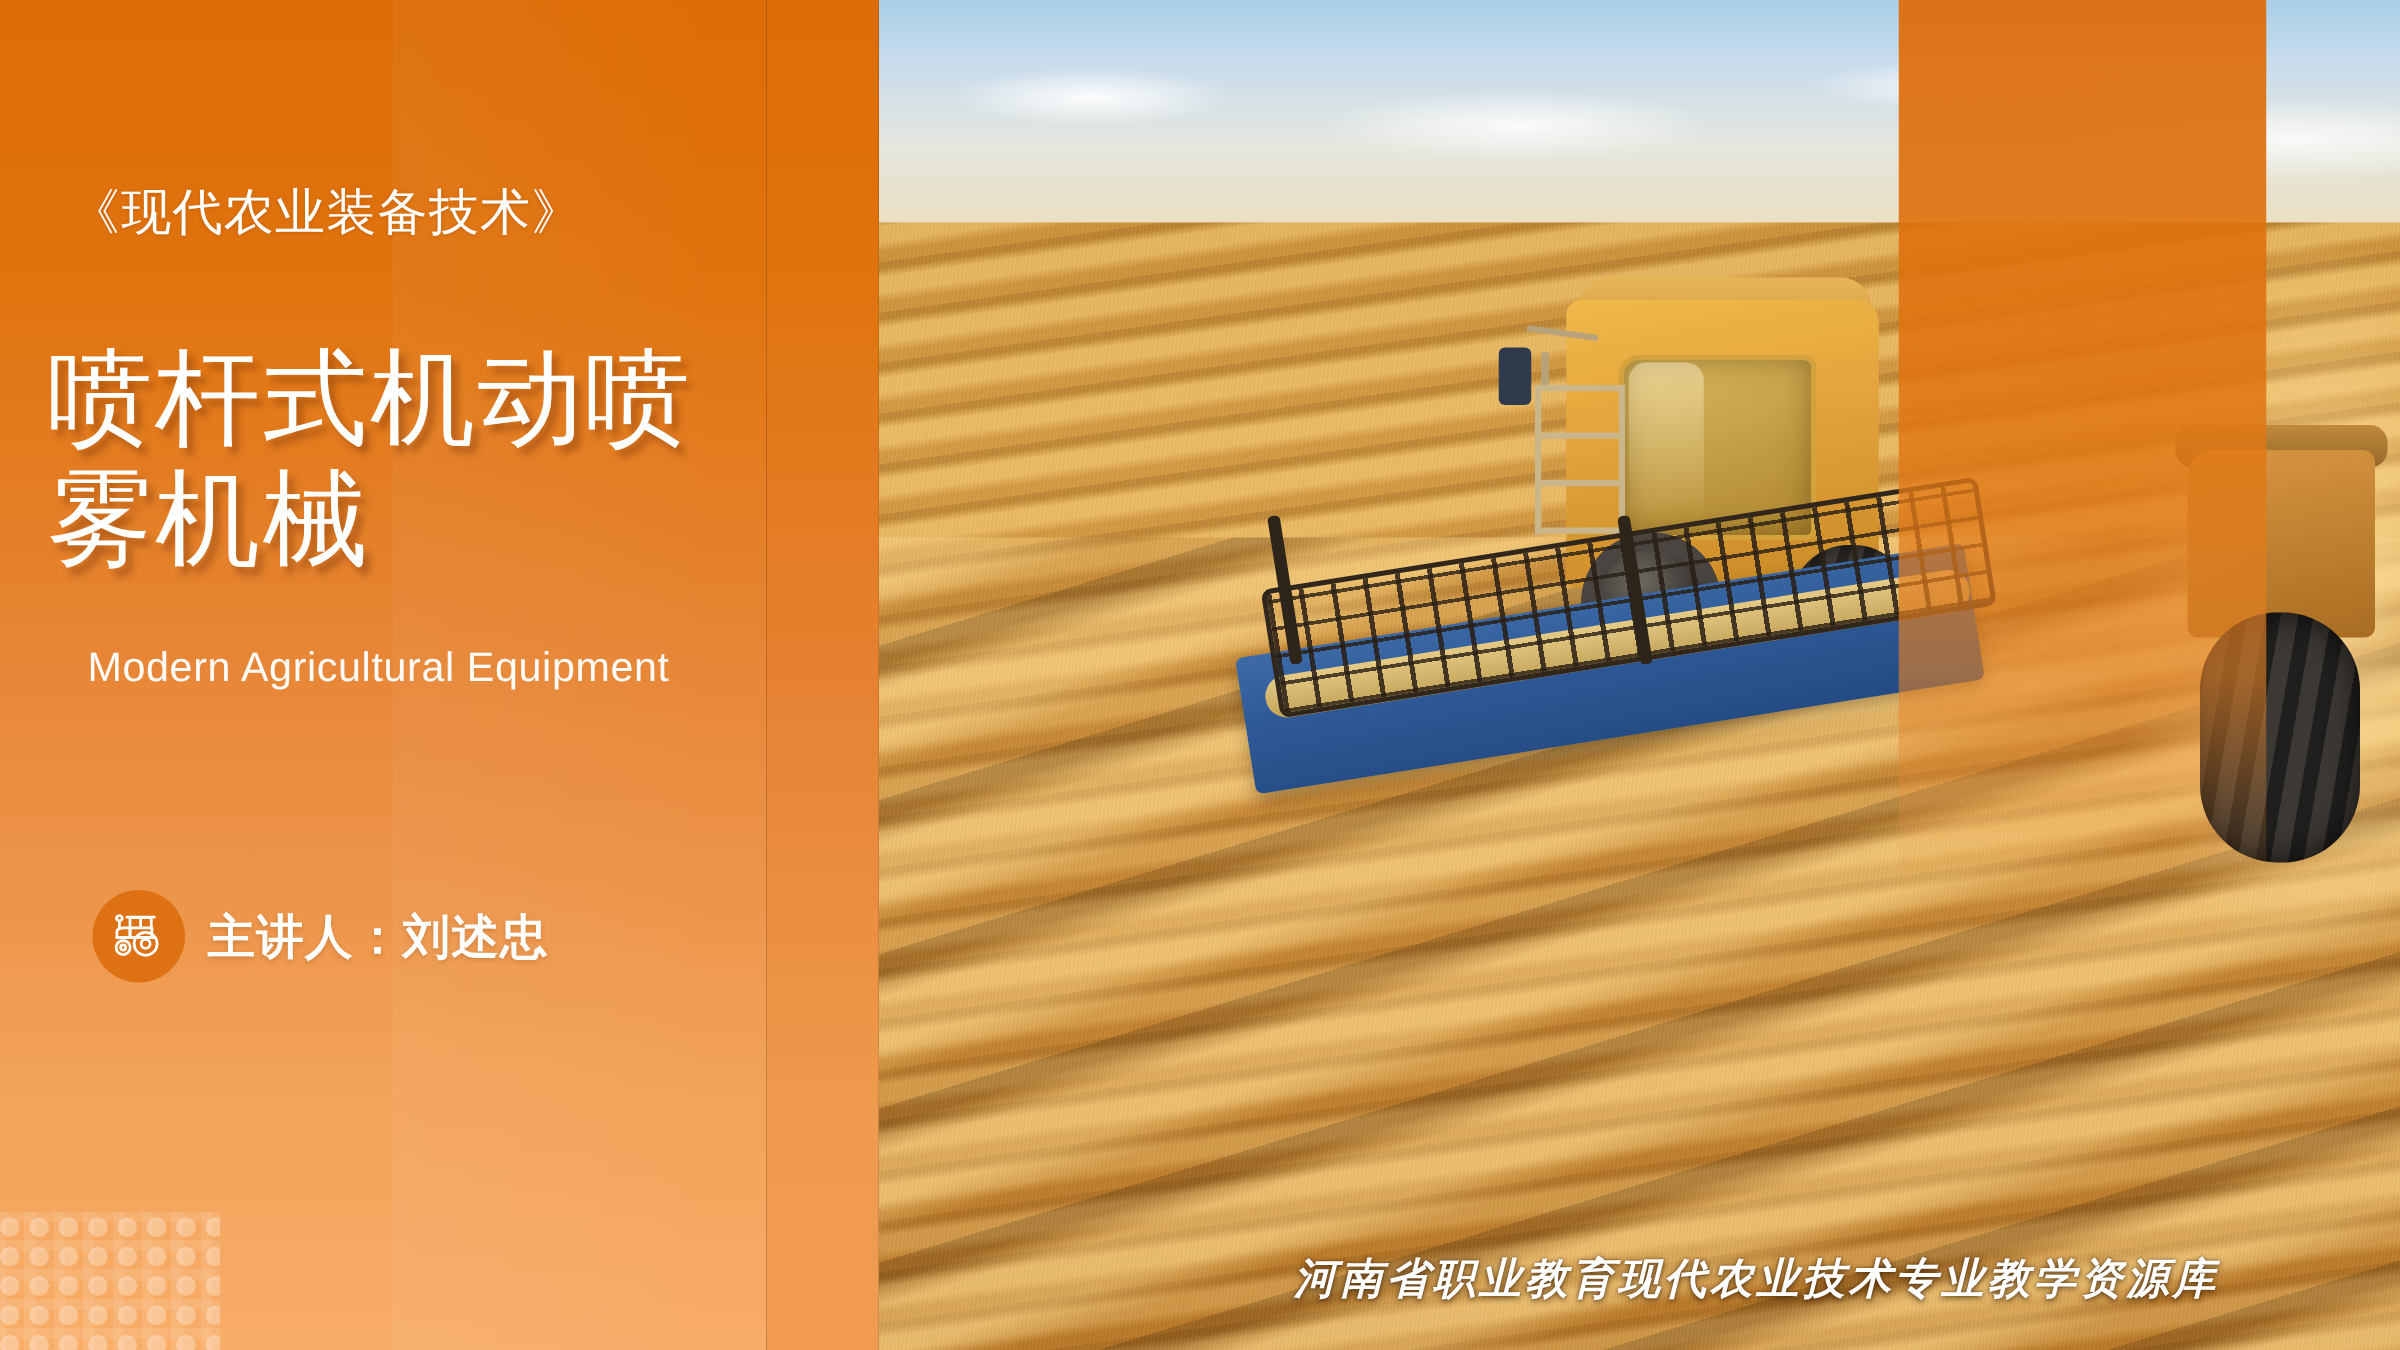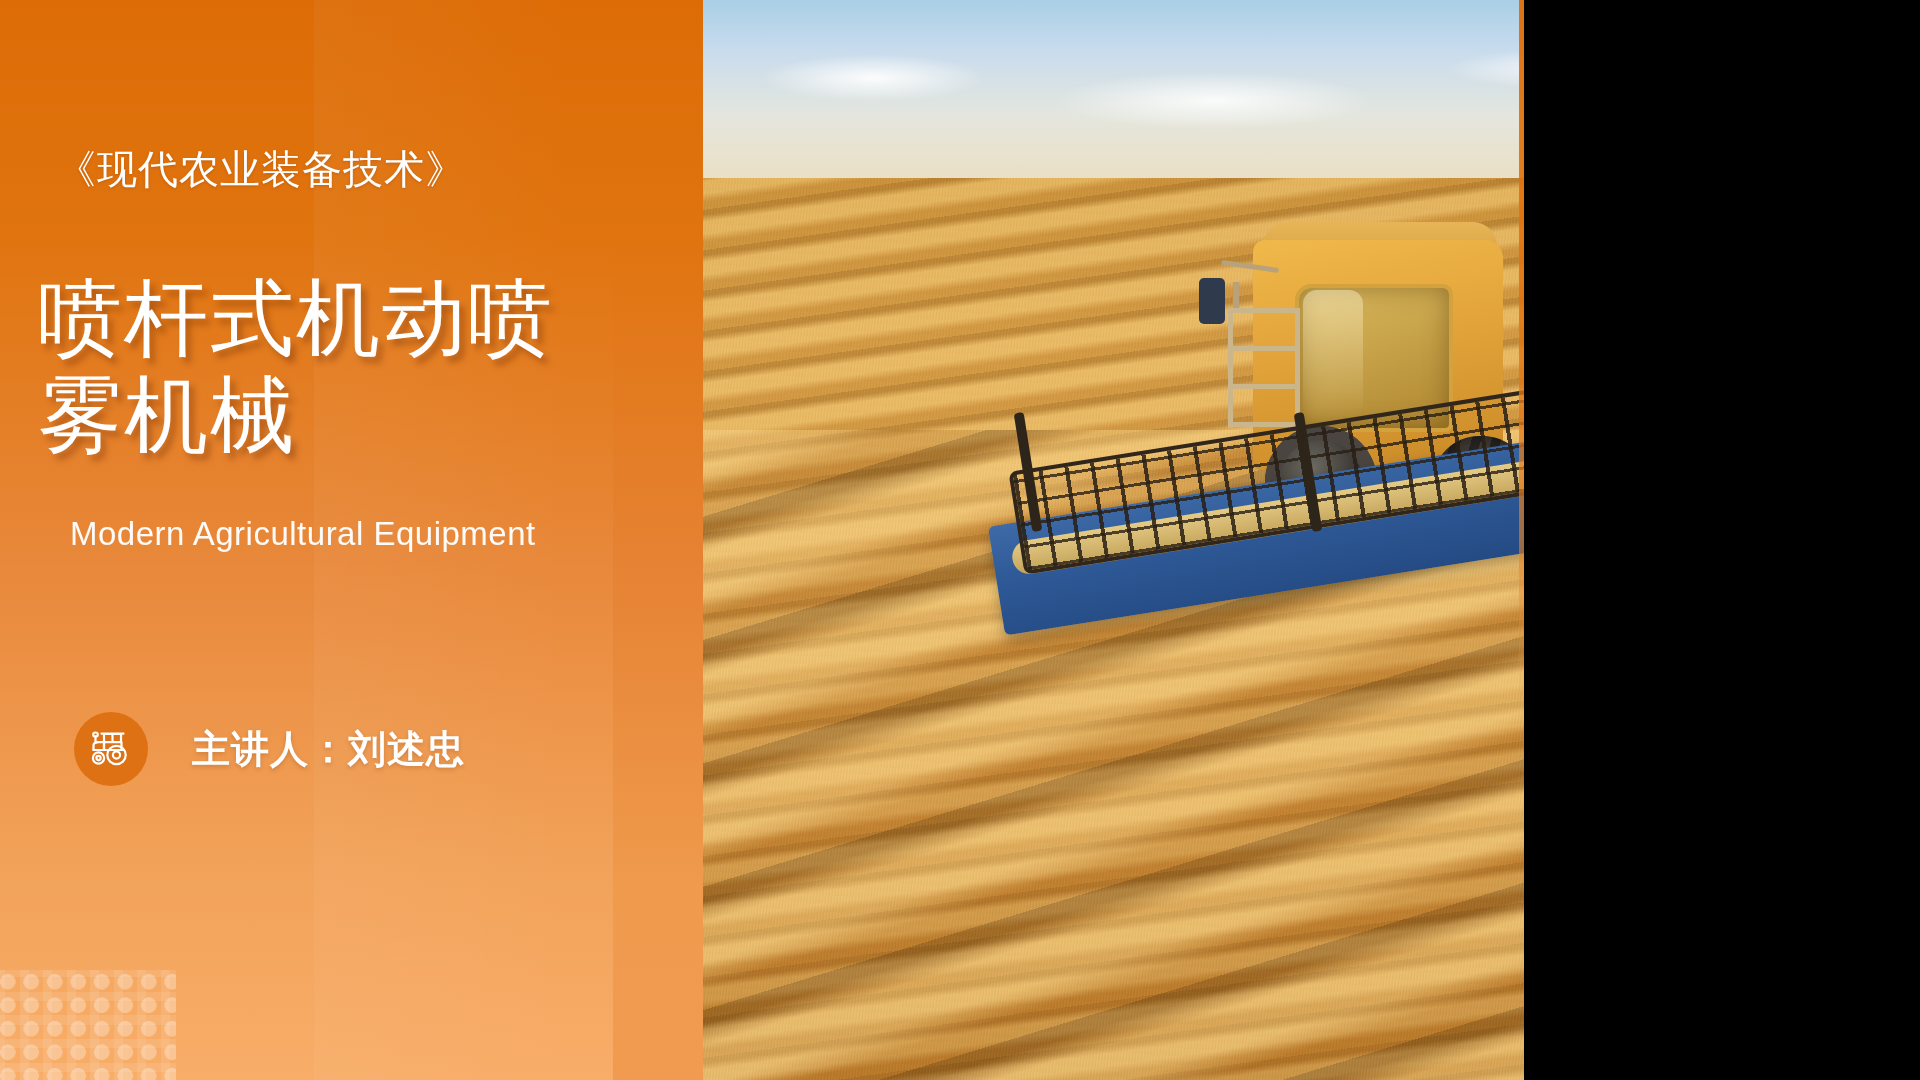--- a/index.html
+++ b/index.html
@@ -2,21 +2,21 @@
 <html><head>
 <meta charset="utf-8">
 <style>
   html, body {
     margin: 0;
     padding: 0;
     background: #000;
   }
   #slide {
     position: relative;
-    width: 1524px;
+    width: 1920px;
     height: 1080px;
     overflow: hidden;
     font-family: "Liberation Sans", "DejaVu Sans", sans-serif;
   }
 
   
   .photo {
     position: absolute;
     left: 703px;
     top: 0;
@@ -271,21 +271,21 @@
     color: #ffffff;
     letter-spacing: .5px;
     white-space: nowrap;
     opacity: .97;
   }
   .presenter-row {
     position: absolute;
     left: 74px; top: 712px;
     display: flex;
     align-items: center;
-    gap: 44px;
+    gap: 18px;
   }
   .presenter-badge {
     width: 74px; height: 74px;
     border-radius: 50%;
     background: #dd7113;
     display: flex;
     align-items: center;
     justify-content: center;
     flex: 0 0 auto;
   }
@@ -404,14 +404,15 @@
           <circle cx="28.5" cy="25" r="3.6"></circle>
 
           <circle cx="10.5" cy="28" r="5.6"></circle>
           <circle cx="10.5" cy="28" r="2.1"></circle>
         </g>
       </svg>
     </div>
     <div class="presenter-name">主讲人：刘述忠</div>
   </div>
 
+  <div class="footer-text">河南省职业教育现代农业技术专业教学资源库</div>
 
 </div>
 
 </body></html>

